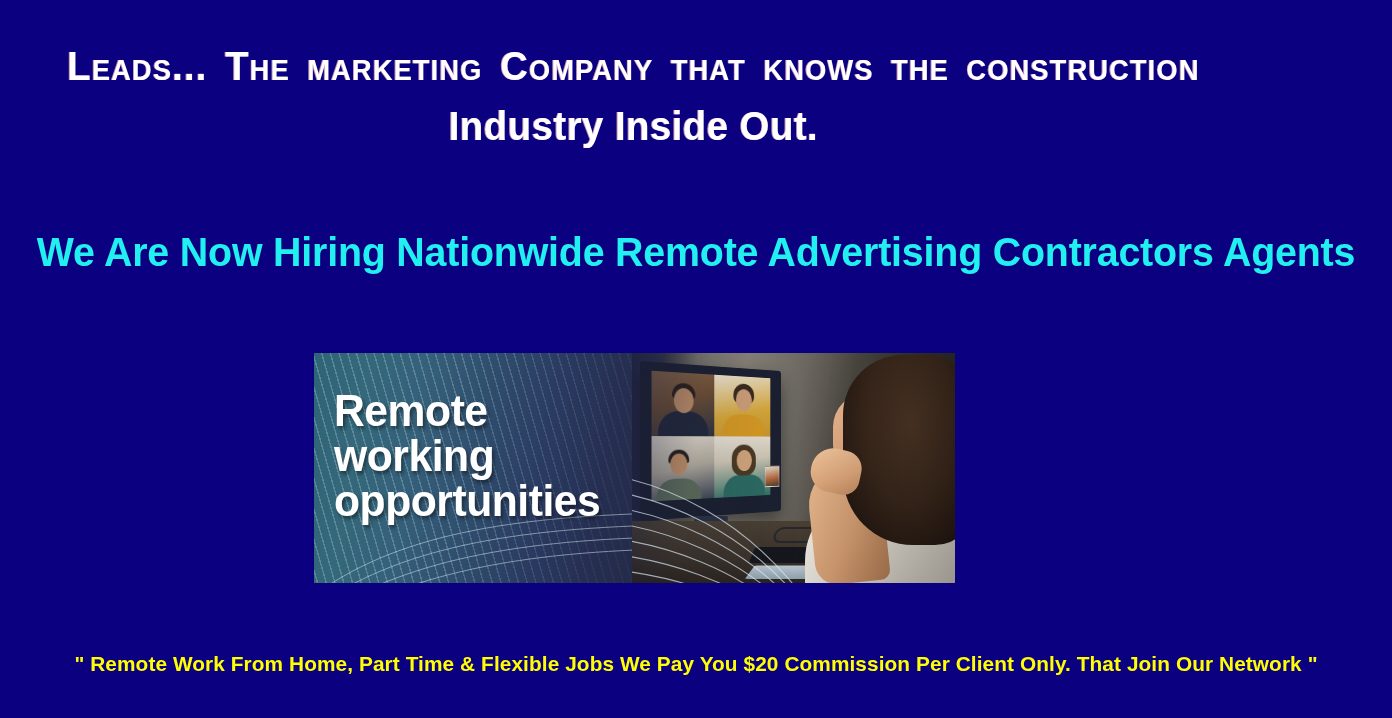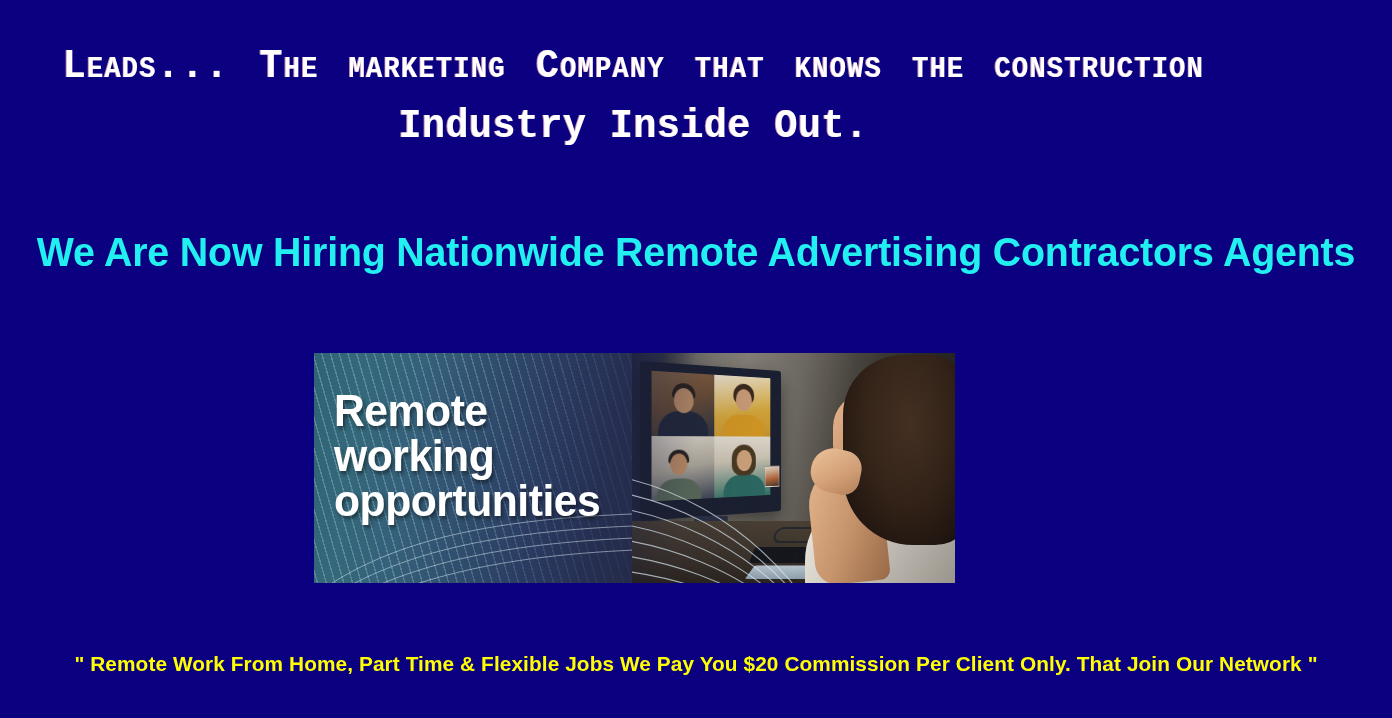--- a/index.html
+++ b/index.html
@@ -23,21 +23,21 @@
     background: #0a0080;
   }
 
   
   .headline {
     position: absolute;
     top: 44px;
     left: 0;
     width: 1267px;
     text-align: center;
-    font-family: Liberation Mono, monospace;
+    font-family: Liberation Sans, sans-serif;
     color: #ffffff;
     line-height: 1.12;
     text-shadow: -1px 0 0 rgba(255, 190, 190, 0.75);
   }
   .headline-line1 {
     display: block;
     font-size: 41px;
     font-weight: 700;
     font-variant: small-caps;
     letter-spacing: 1.2px;

